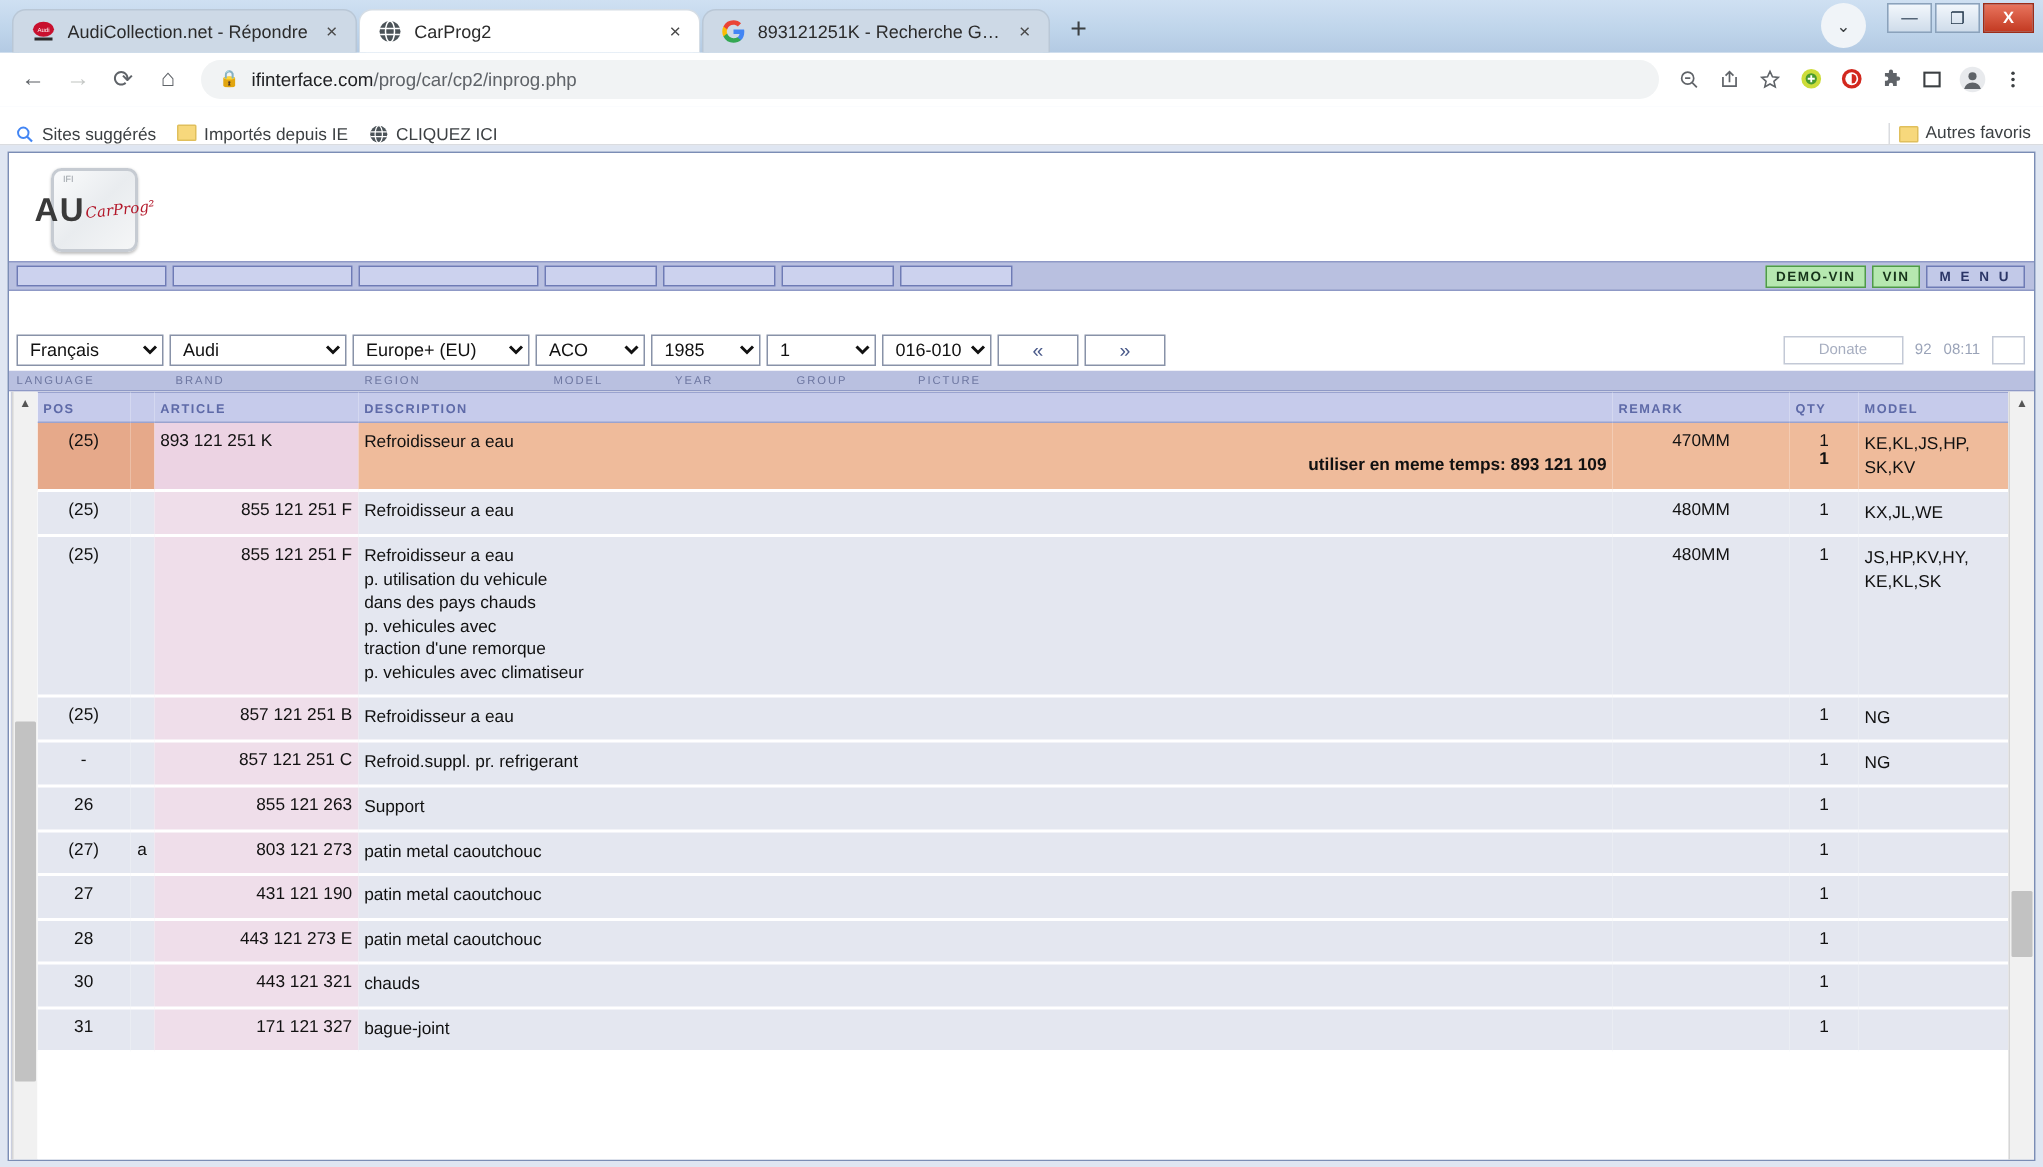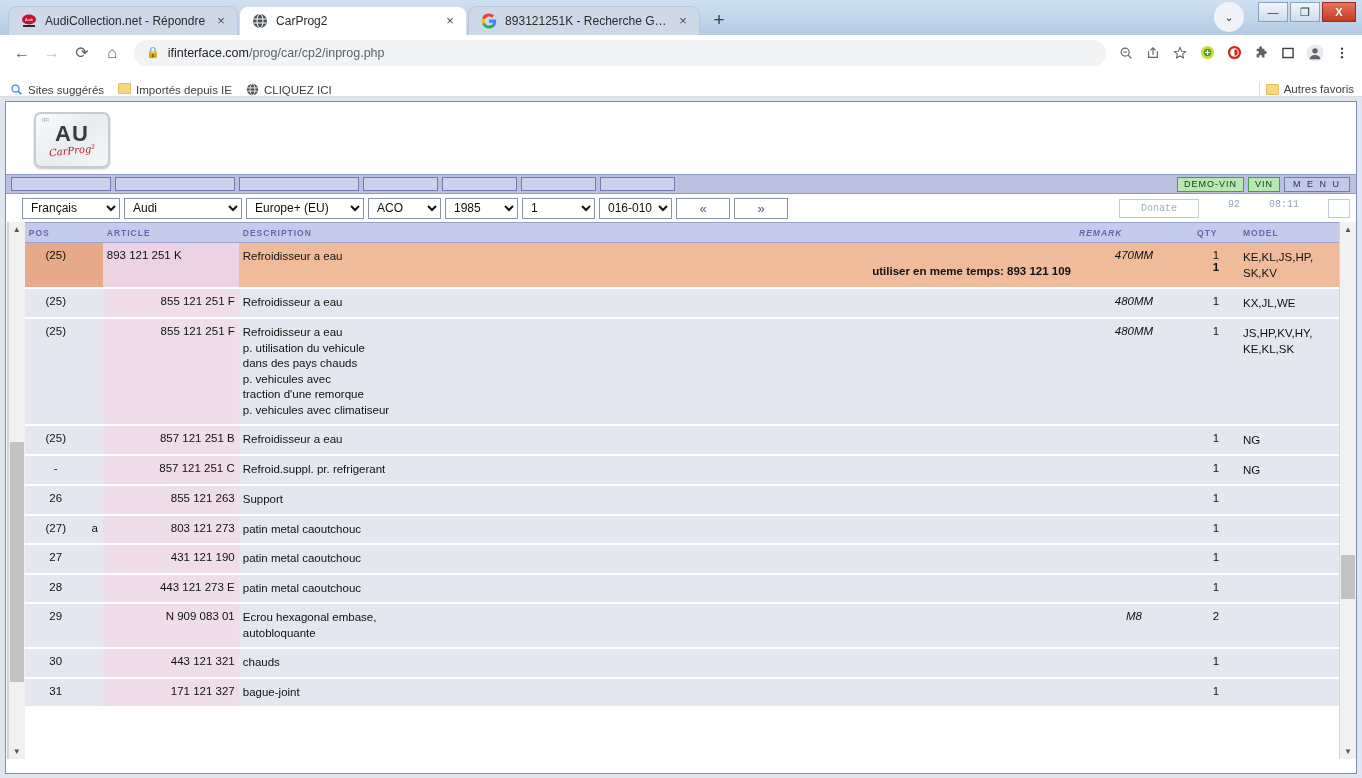--- a/index.html
+++ b/index.html
@@ -107,36 +107,37 @@
   }
   .appframe {
     position:relative; width:100%; height:100%;
     background:#ffffff; border:1px solid #7b8db5; overflow:hidden;
   }
 
   
   .logo-zone { height:72px; background:#fff; position:relative; }
   .logo {
     position:absolute; left:28px; top:10px;
-    width:76px; height:56px;
+    width:58px; height:56px;
     background:linear-gradient(135deg,#fafbfc 0%, #e9ecef 50%, #f5f6f7 100%);
     border:2px solid #c6cbd2; border-radius:7px;
     box-shadow:0 1px 2px rgba(0,0,0,.25);
-    display:flex; flex-direction:column; align-items:center; justify-content:center;
+    display:flex; align-items:center; justify-content:center;
   }
   .logo .logo-tiny { position:absolute; left:6px; top:3px; font-size:6px; color:#9aa0a6; }
   .logo .logo-au { font-size:22px; font-weight:bold; color:#3a3a3a; letter-spacing:1px; line-height:20px; }
   .logo .logo-cp { font-size:10px; color:#b3182a; font-family:"DejaVu Serif", serif; font-style:italic; transform:rotate(-6deg); margin-top:1px; }
 
   
   .selstrip {
     height:20px; background:#b9c0e0;
     border-top:1px solid #8f99c6; border-bottom:1px solid #8f99c6;
     display:flex; align-items:center; padding:0 5px; gap:4px;
     position:relative;
+    font-weight:bold;
   }
   .selbox {
     height:14px; background:#ccd2ee; border:1px solid #6e7bb5;
   }
   .sb1{width:100px}.sb2{width:120px}.sb3{width:120px}.sb4{width:75px}
   .sb5{width:75px}.sb6{width:75px}.sb7{width:75px}
   .strip-right { position:absolute; right:6px; display:flex; gap:4px; align-items:center; }
   .vinbtn {
     height:15px; padding:0 6px; font-size:9px; letter-spacing:1px;
     display:flex; align-items:center; color:#17341a;
@@ -144,36 +145,36 @@
   }
   .menubtn {
     height:15px; padding:0 8px; font-size:9px; letter-spacing:2px;
     display:flex; align-items:center; color:#2a3566;
     background:#c2c9e8; border:1px solid #6e7bb5;
   }
 
   
   .controls {
     height:28px; background:#fff; display:flex; align-items:center;
-    padding:0 16px; gap:4px; position:relative;
+    padding:0 5px; gap:4px; position:relative;margin-top:25px;
   }
   .controls select {
     height:21px; font-size:12px; font-family:"Liberation Sans", sans-serif;
     border:1px solid #8892a8; background:#fff; color:#111;
     padding:0 2px 0 4px;
   }
   .s-lang{width:98px}.s-brand{width:118px}.s-region{width:118px}
   .s-model{width:73px}.s-year{width:73px}.s-group{width:73px}.s-pic{width:73px}
   .navbtn {
     width:54px; height:21px; border:1px solid #8892a8; background:#fff;
     color:#4a5a8a; font-size:13px; display:flex; align-items:center; justify-content:center;
   }
   .controls .right {
-    position:absolute; right:6px; display:flex; gap:29px;
-    font-size:10px; color:#9aa3b8;font-family:Liberation Mono, monospace;
+    position:absolute; right:6px; display:flex; align-items:center; gap:8px;
+    font-size:10px; color:#9aa3b8;
   }
   .donate {
     width:80px; height:19px; border:1px solid #c3c9d6; background:#fff;
     display:flex; align-items:center; justify-content:center; font-size:10px; color:#a7aec0;
   }
   .smallbox { width:22px; height:19px; border:1px solid #c3c9d6; background:#fff; }
 
   
   .labels {
     height:14px; background:#b9c0e0; display:flex; align-items:center;
@@ -209,21 +210,21 @@
     border-bottom:1px solid #9aa3cf; border-top:1px solid #9aa3cf;
   }
   table.parts td {
     font-size:11.5px; color:#111; padding:6px 4px; vertical-align:top;
     border-bottom:2px solid #ffffff;
   }
   .col-pos{width:62px; text-align:center;}
   .col-sub{width:16px; text-align:center;}
   .col-art{width:136px;}
   .col-desc{width:auto;}
-  .col-rem{width:118px; text-align:center;font-style:italic;}
+  .col-rem{width:118px; text-align:center;}
   .col-qty{width:46px; text-align:center;}
   .col-model{width:100px;}
   tr.r-normal td { background:#e4e7f0; }
   tr.r-normal td.c-pos { background:#e4e7f0; }
   tr.r-normal td.c-art { background:#efdeea;text-align:right; }
   tr.r-hl td { background:#efbb9b; }
   tr.r-hl td.c-art { background:#ecd3e3; }
   tr.r-hl td.c-pos { background:#e6a98a; }
   .desc-line { display:block; line-height:15.5px; }
   .model-line { display:block; line-height:16px; }
@@ -412,20 +413,29 @@
     <div class="navbtn">«</div>
     <div class="navbtn">»</div>
     <div class="right">
       <div class="donate">Donate</div>
       <span>92</span>
       <span>08:11</span>
       <div class="smallbox"></div>
     </div>
   </div>
 
+  <div class="labels">
+    <span class="l1">LANGUAGE</span>
+    <span class="l2">BRAND</span>
+    <span class="l3">REGION</span>
+    <span class="l4">MODEL</span>
+    <span class="l5">YEAR</span>
+    <span class="l6">GROUP</span>
+    <span class="l7">PICTURE</span>
+  </div>
 
   <div class="split">
 
     <div class="diagram-pane">
       <svg width="578" height="515" viewBox="0 0 578 515">
         <rect width="578" height="515" fill="#ffffff"></rect>
 
         <text id="wm" x="160" y="390" font-family="Liberation Sans, sans-serif" font-size="48" font-weight="bold" fill="#dfe9f5" letter-spacing="1">IFINTERFACE.COM</text>
 
         <g stroke="#1a1a2e" fill="none" stroke-width="1" stroke-linecap="round" stroke-linejoin="round">
@@ -951,32 +961,20 @@
                 <td class="col-sub c-pos"></td>
                 <td class="col-art c-art">443 121 273 E</td>
                 <td class="col-desc">
                   <span class="desc-line">patin metal caoutchouc</span>
                 </td>
                 <td class="col-rem"></td>
                 <td class="col-qty">1</td>
                 <td class="col-model"></td>
               </tr>
               <tr class="r-normal">
-                <td class="col-pos c-pos">29</td>
-                <td class="col-sub c-pos"></td>
-                <td class="col-art c-art">N   909 083 01</td>
-                <td class="col-desc">
-                  <span class="desc-line">Ecrou hexagonal embase,</span>
-                  <span class="desc-line">autobloquante</span>
-                </td>
-                <td class="col-rem">M8</td>
-                <td class="col-qty">2</td>
-                <td class="col-model"></td>
-              </tr>
-              <tr class="r-normal">
                 <td class="col-pos c-pos">30</td>
                 <td class="col-sub c-pos"></td>
                 <td class="col-art c-art">443 121 321</td>
                 <td class="col-desc">
                   <span class="desc-line">chauds</span>
                 </td>
                 <td class="col-rem"></td>
                 <td class="col-qty">1</td>
                 <td class="col-model"></td>
               </tr>

